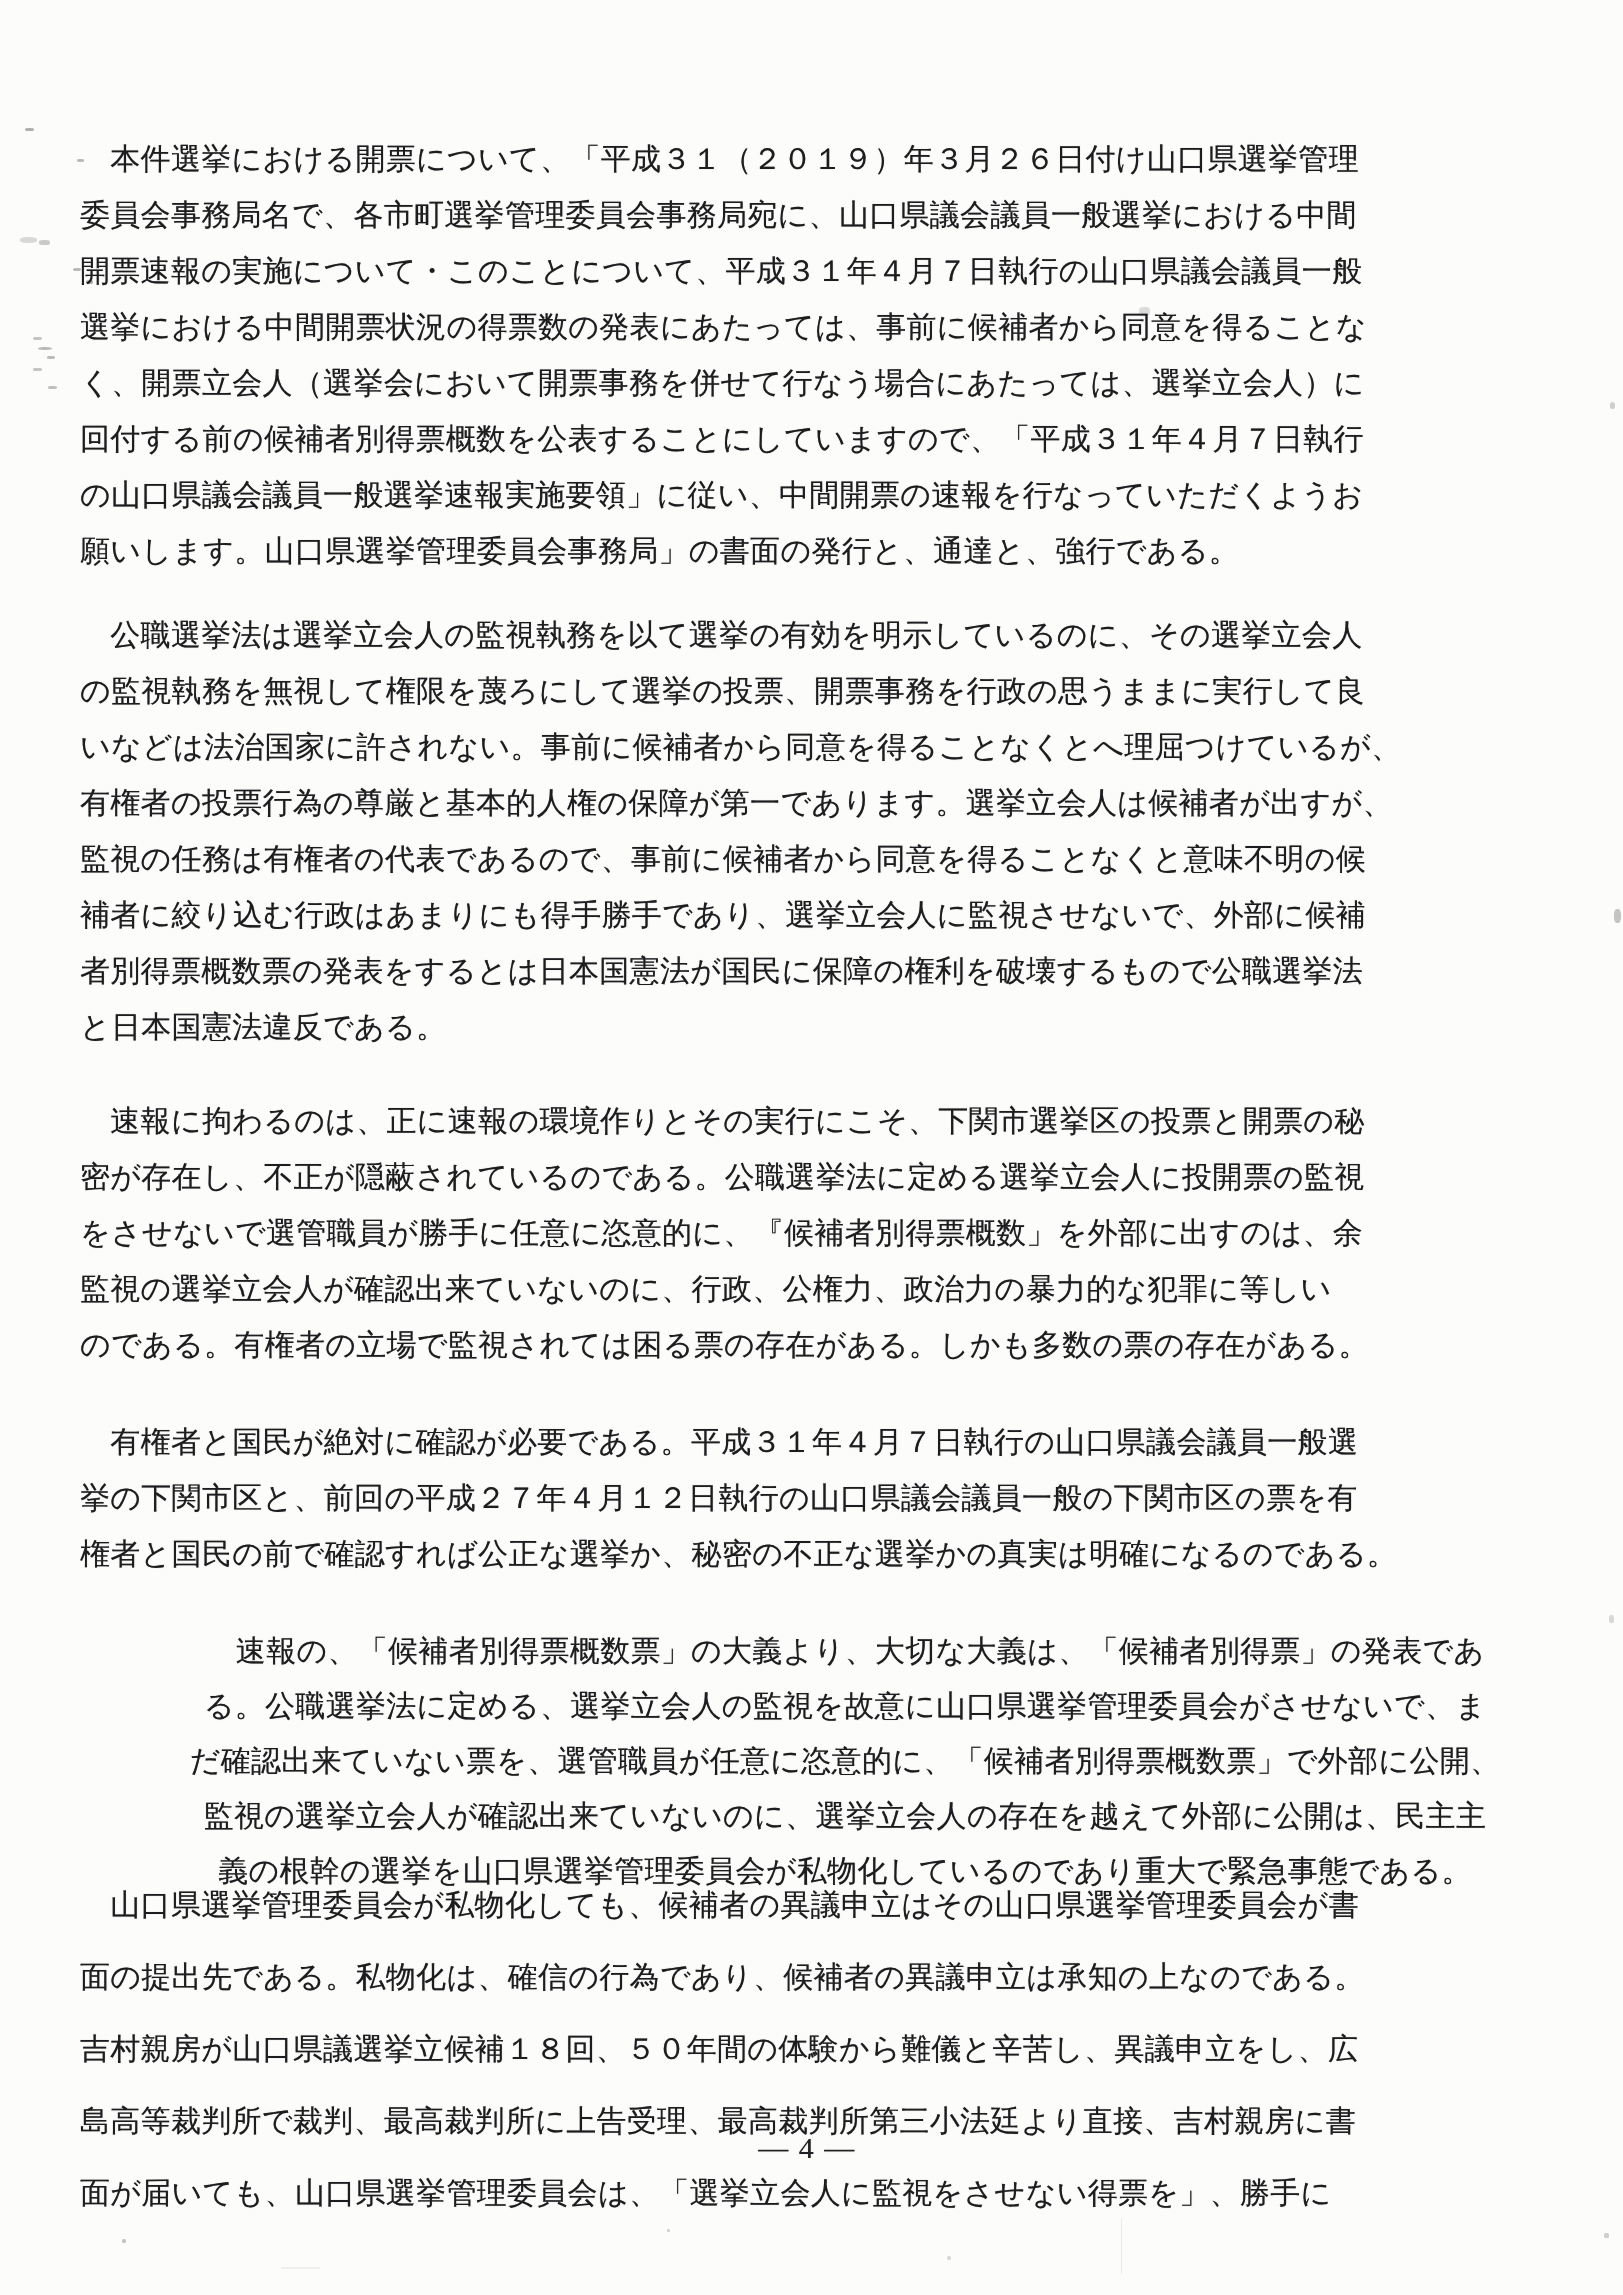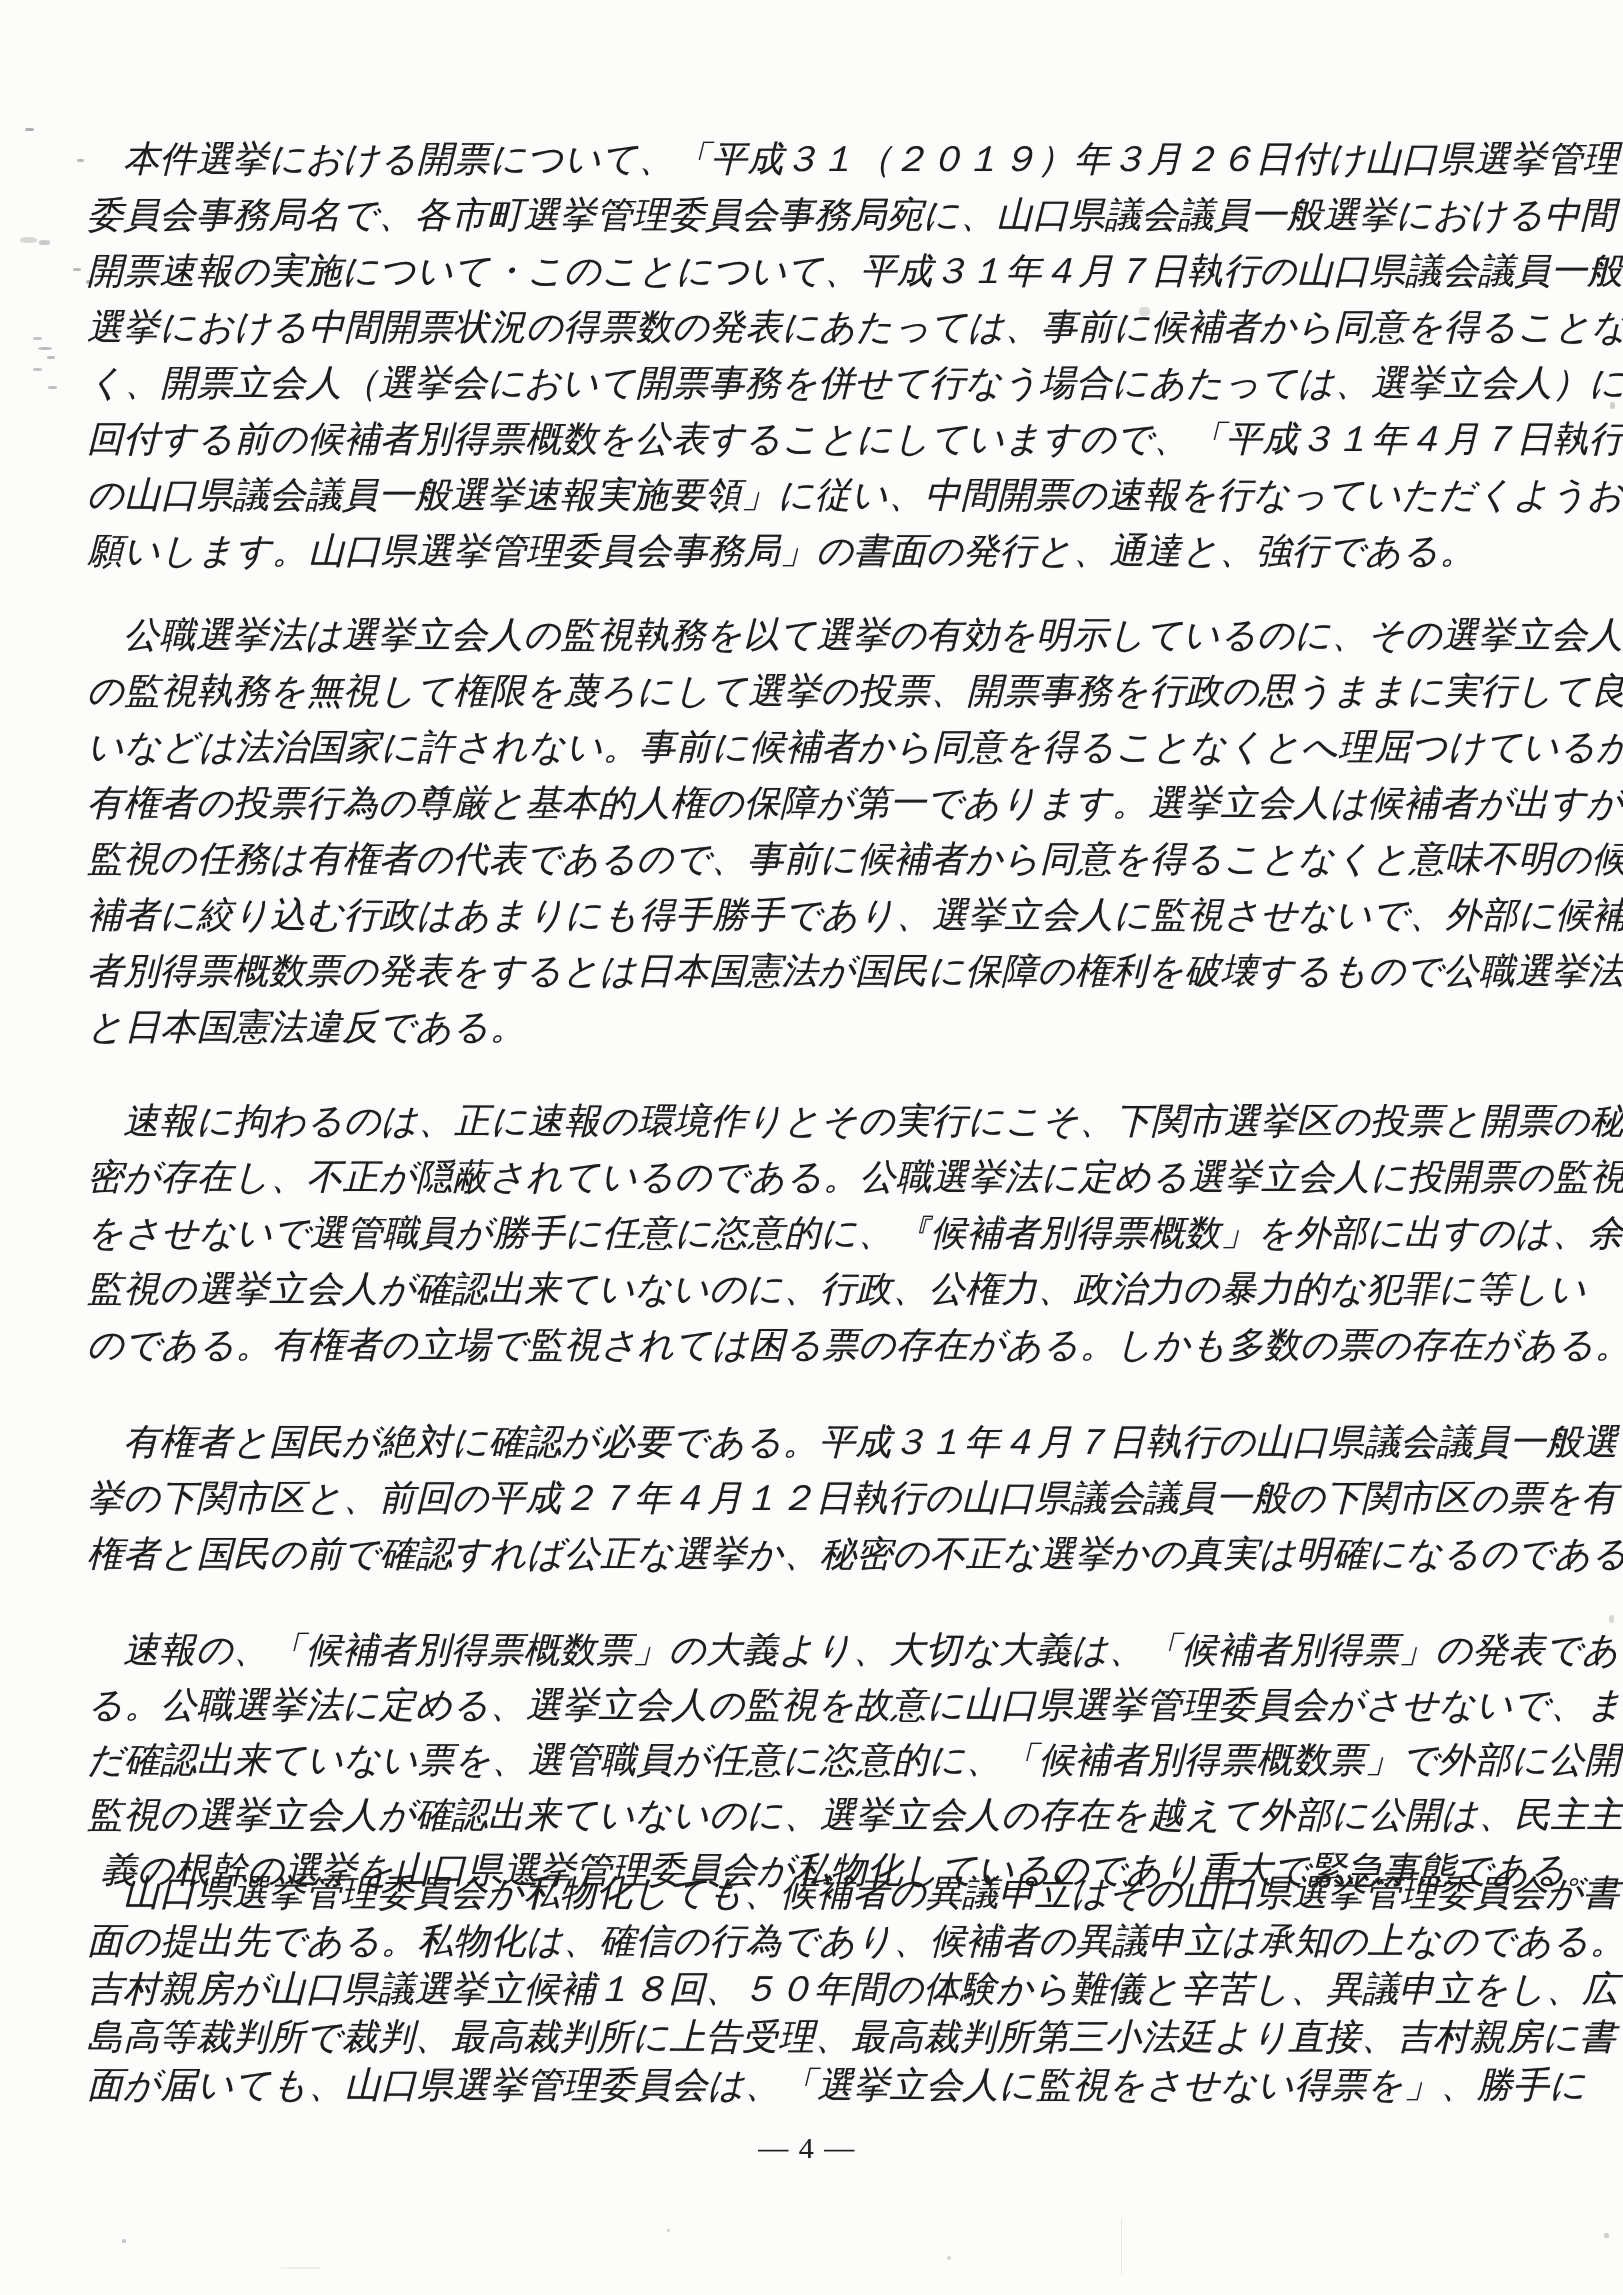--- a/index.html
+++ b/index.html
@@ -14,32 +14,31 @@
     font-family: "Liberation Serif", serif;
   }
   .page {
     position: relative;
     width: 1623px;
     height: 2295px;
     background: #fcfcfa;
   }
   .para {
     position: absolute;
-    left: 87px;
+    left: 80px;
     width: 1530px;
-    font-size: 36px;
+    font-size: 30px;
     line-height: 56px;
     white-space: pre;
     color: #1d1d20;
     text-shadow: 0 0 0.7px rgba(25,25,28,0.55);
     letter-spacing: 0.3px;
-    font-style: italic;
   }
   .para.tight { line-height: 55px; text-align: center; }
-  .para.tighter { line-height: 48px; }
+  .para.tighter { line-height: 72px; }
   .page-number {
     position: absolute;
     top: 2131px;
     left: 0;
     width: 1623px;
     text-align: center;
     font-size: 30px;
     letter-spacing: 10.5px;
     color: #202022;
     text-shadow: 0 0 0.7px rgba(25,25,28,0.5);

